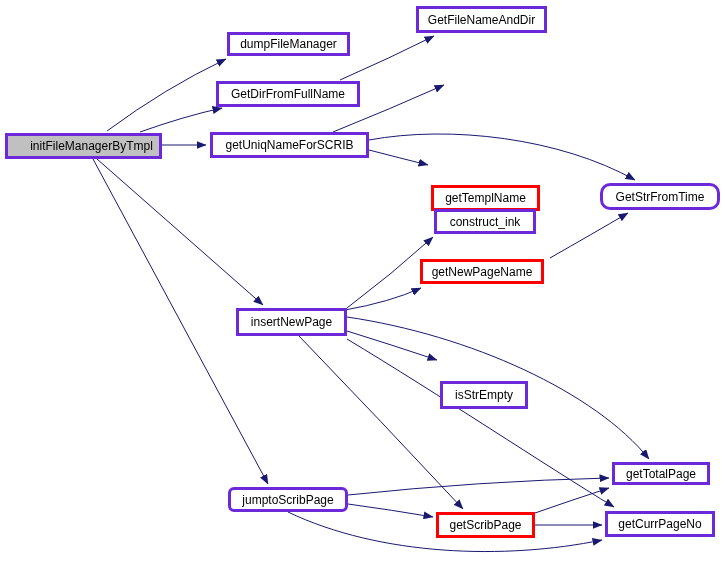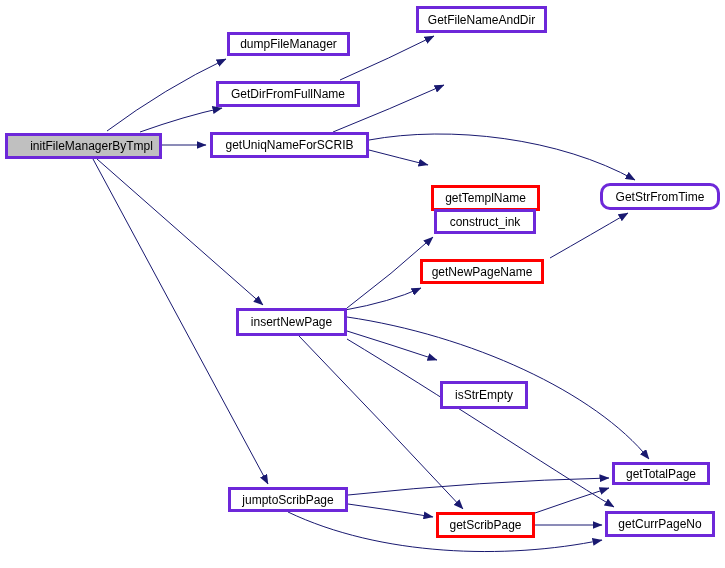--- a/index.html
+++ b/index.html
@@ -81,21 +81,21 @@
   <div class="node" style="left:600px;top:183px;width:120px;height:27px;border-radius:10px;">GetStrFromTime</div>
 
   <div class="node" style="left:434px;top:209px;width:102px;height:25px;">construct_ink</div>
 
   <div class="node red" style="left:420px;top:259px;width:124px;height:25px;">getNewPageName</div>
 
   <div class="node" style="left:236px;top:308px;width:111px;height:28px;">insertNewPage</div>
 
   <div class="node" style="left:440px;top:359px;width:88px;height:28px;margin-top:22px;">isStrEmpty</div>
 
-  <div class="node" style="left:228px;top:487px;width:120px;height:25px;">jumptoScribPage</div>
+  <div class="node" style="left:228px;top:487px;width:120px;height:25px;border-radius:6px;">jumptoScribPage</div>
 
   <div class="node" style="left:612px;top:462px;width:98px;height:23px;">getTotalPage</div>
 
   <div class="node red" style="left:436px;top:512px;width:99px;height:26px;">getScribPage</div>
 
   <div class="node" style="left:605px;top:511px;width:110px;height:26px;">getCurrPageNo</div>
 
 </div>
 
 </body></html>

